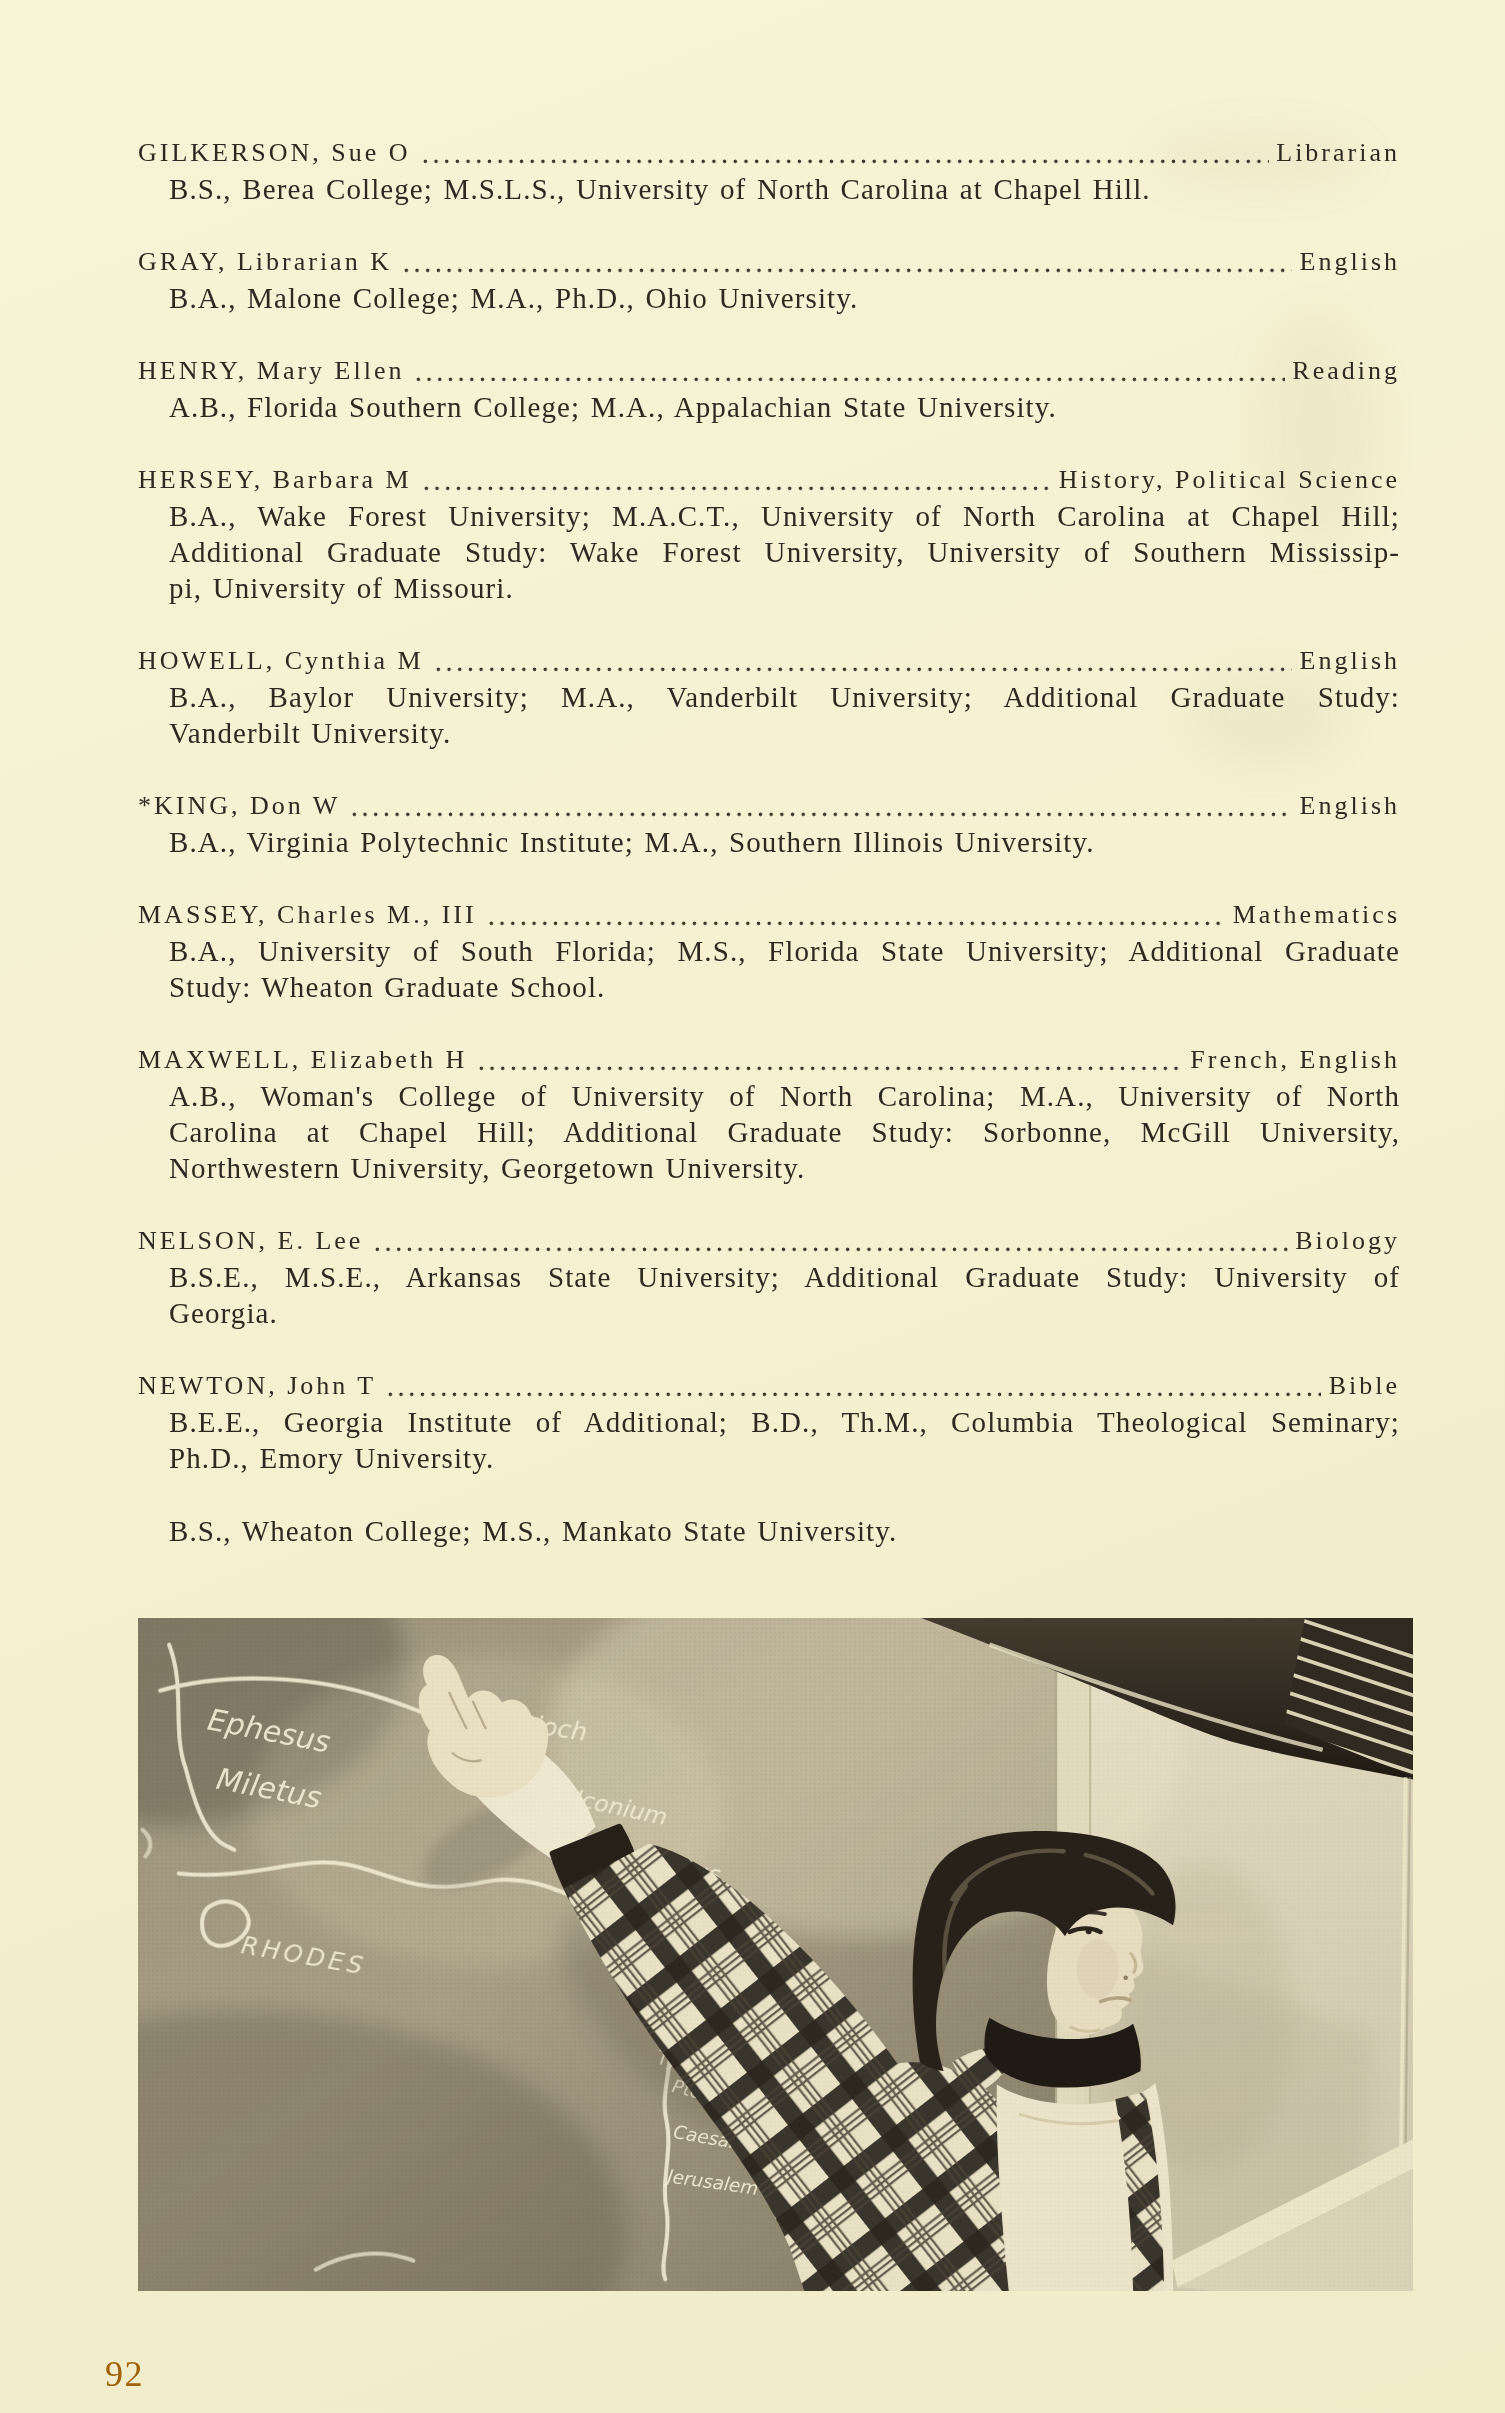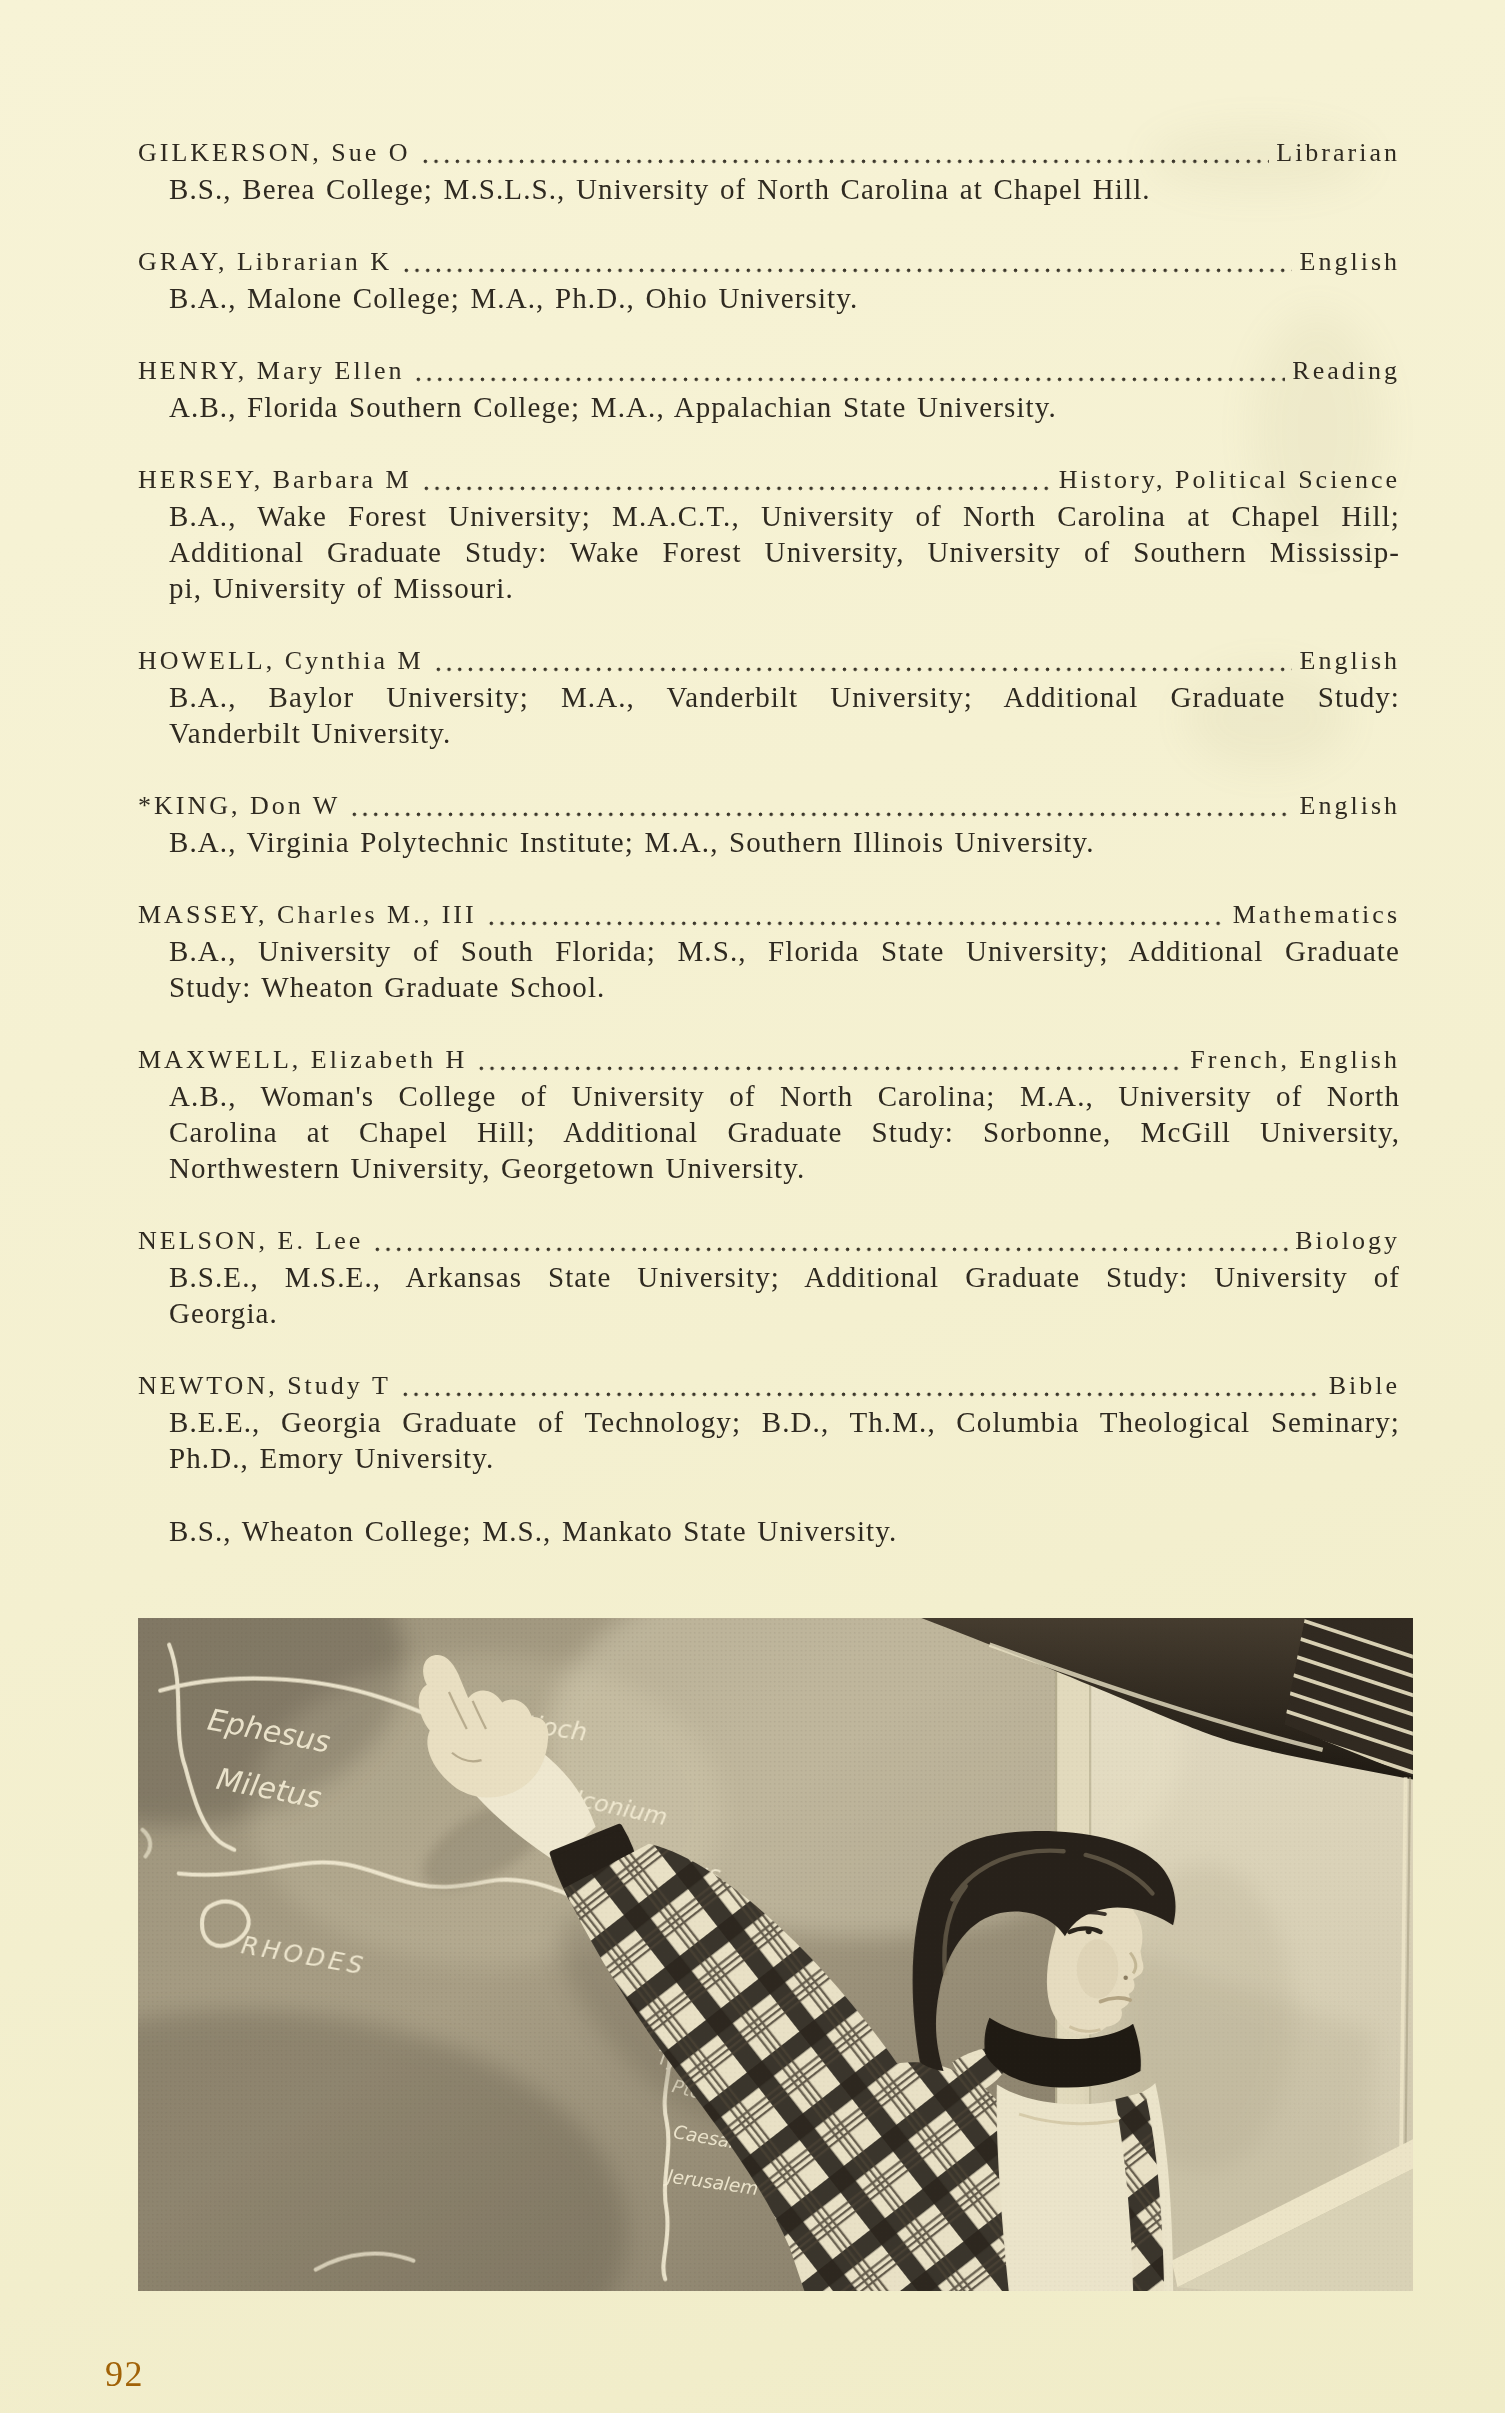--- a/index.html
+++ b/index.html
@@ -161,26 +161,26 @@
       <span class="subject">Biology</span>
     </div>
     <div class="details">
         <div class="detail">B.S.E., M.S.E., Arkansas State University; Additional Graduate Study: University of</div>
         <div class="detail last">Georgia.</div>
       </div>
   </div>
 
   <div class="entry">
     <div class="name-row">
-      <span class="name">NEWTON, Study T</span>
+      <span class="name">NEWTON, John T</span>
       <span class="leader"></span>
       <span class="subject">Bible</span>
     </div>
     <div class="details">
-        <div class="detail">B.E.E., Georgia Graduate of Technology; B.D., Th.M., Columbia Theological Seminary;</div>
+        <div class="detail">B.E.E., Georgia Institute of Additional; B.D., Th.M., Columbia Theological Seminary;</div>
         <div class="detail last">Ph.D., Emory University.</div>
       </div>
   </div>
 
   <div class="entry">
     <div class="details">
         <div class="detail last">B.S., Wheaton College; M.S., Mankato State University.</div>
       </div>
   </div>
 </div>

